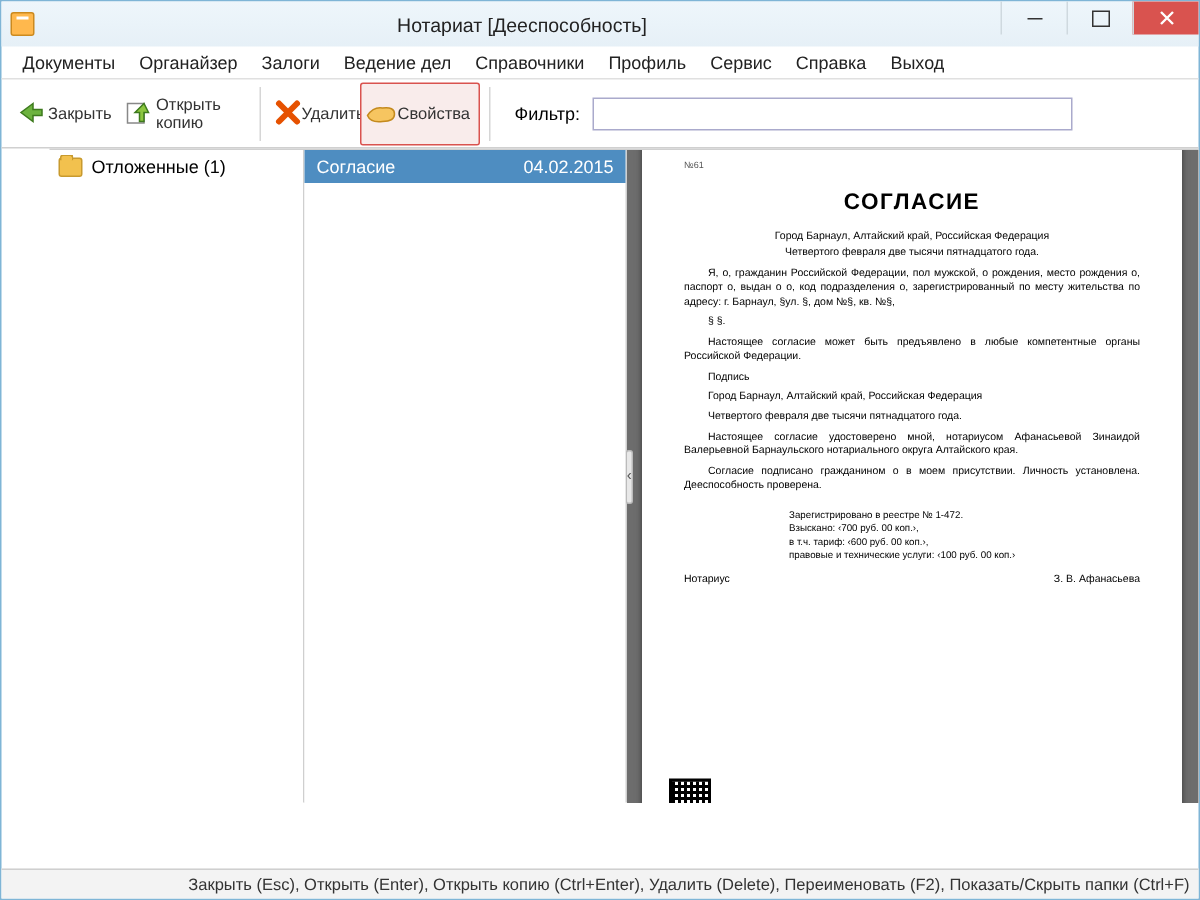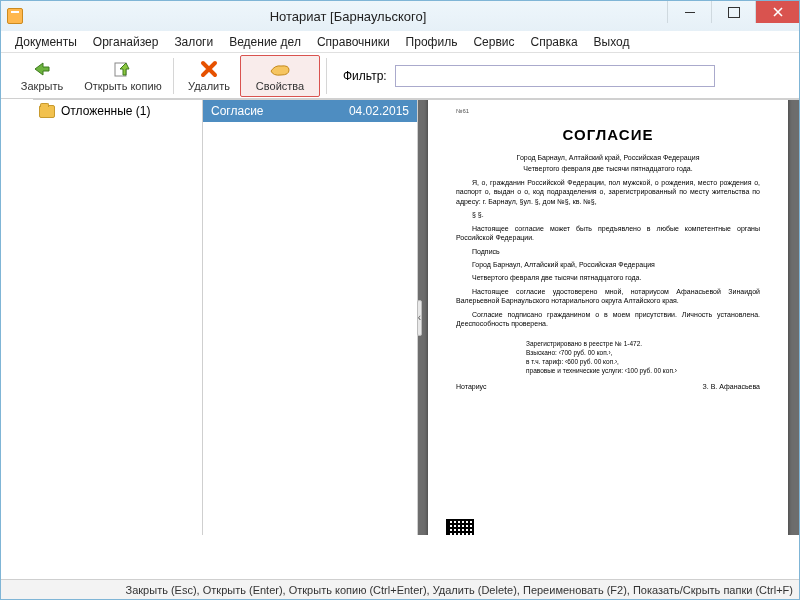--- a/index.html
+++ b/index.html
@@ -18,21 +18,21 @@
   .winbtn.max::before{content:"";width:10px;height:9px;border:1px solid #333;}
   .winbtn.close{background:#d9534f;}
   .winbtn.close svg{stroke:#fff;}
 
   
   .menubar{height:22px;display:flex;align-items:center;gap:4px;padding:0 8px;font-size:12px;color:#222;border-bottom:1px solid #e0e0e0;}
   .menubar span{padding:18px 6px;cursor:default;}
 
   
   .toolbar{height:46px;display:flex;align-items:center;padding:2px 6px;gap:2px;border-bottom:1px solid #d0d0d0;}
-  .tbtn{display:flex;flex-direction:column;align-items:center;justify-content:center;width:70px;height:42px;font-size:11px;color:#333;border:1px solid transparent;border-radius:2px;padding:2px;}
+  .tbtn{display:flex;align-items:center;width:70px;height:42px;font-size:11px;color:#333;border:1px solid transparent;border-radius:2px;padding:2px;}
   .tbtn.selected{border:1px solid #d9534f;background:#f9eceb;}
   .tbtn .ticon{width:22px;height:20px;margin-bottom:1px;display:flex;align-items:center;justify-content:center;}
   .vsep{width:1px;height:36px;background:#d6d6d6;margin:0 4px;}
   .filter-label{font-size:12px;margin:0 6px 0 10px;}
   .filter-input{flex:1;max-width:320px;height:22px;border:1px solid #aac;background:#fff;font-size:12px;padding:0 4px;}
 
   
   .body{flex:1;display:flex;min-height:0;border-top:1px solid #d0d0d0;margin-left:32px;}
   .col{border-right:1px solid #cfcfcf;display:flex;flex-direction:column;}
   .col.folders{width:170px;background:#fff;}
@@ -65,21 +65,21 @@
   
   .statusbar{height:20px;border-top:1px solid #cfcfcf;background:#f3f3f3;font-size:11px;color:#333;display:flex;align-items:center;justify-content:flex-end;padding:0 6px;white-space:nowrap;overflow:hidden;margin-top:44px;}
 </style>
 </head>
 <body>
 
 <div class="window">
 
   <div class="titlebar">
     <div class="app-icon"></div>
-    <div class="title">Нотариат [Барнаульского]</div>
+    <div class="title">Нотариат [Дееспособность]</div>
     <div class="winbtns">
       <div class="winbtn min"></div>
       <div class="winbtn max"></div>
       <div class="winbtn close">
         <svg width="10" height="10" viewBox="0 0 10 10">
             <path d="M1 1 L9 9 M9 1 L1 9" stroke-width="1.6"></path>
           </svg>
       </div>
     </div>
   </div>

